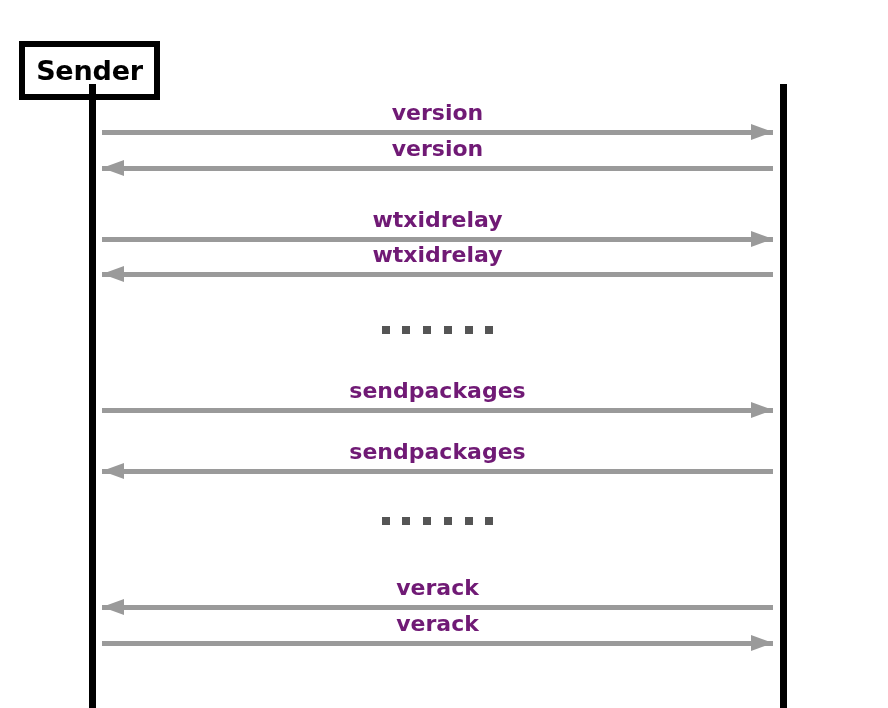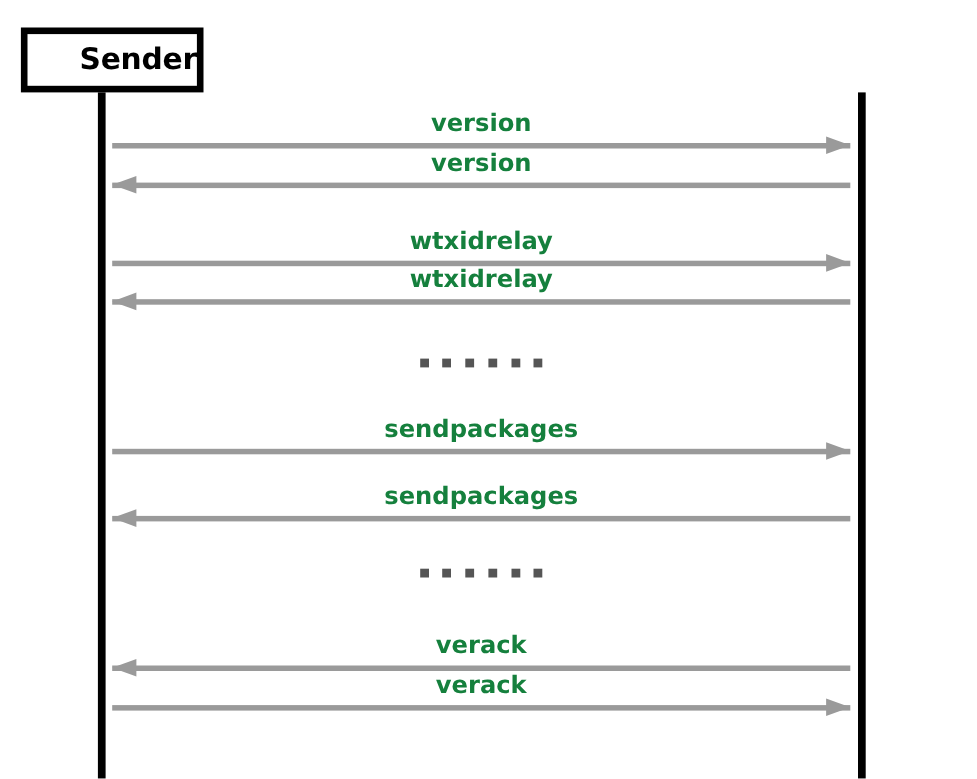--- a/index.html
+++ b/index.html
@@ -70,42 +70,42 @@
   }
   .msg-label {
     position: absolute;
     bottom: 6px;
     left: 0;
     right: 0;
     text-align: center;
     font-family: "DejaVu Sans", sans-serif;
     font-weight: bold;
     font-size: 22px;
-    color: #15803d;
+    color: #701a75;
     white-space: nowrap;
     line-height: 1.05;
   }
   .ellipsis-row {
     position: absolute;
     display: flex;
     align-items: center;
     justify-content: space-between;
   }
   .ellipsis-dot {
     width: 8px;
     height: 8px;
     background: #555555;
   }
 </style>
 </head>
 <body>
 
 <div id="diagram-root">
 
-  <div class="participant-box" id="box-sender" style="left: 19px; top: 25px; width: 166px; height: 59px; justify-content: flex-end;">
+  <div class="participant-box" id="box-sender" style="left: 19px; top: 41px; width: 141px; height: 59px;">
     <span class="participant-label">Sender</span>
   </div>
   <div class="lifeline" id="lifeline-sender" style="left: 88.5px; top: 84px; height: 624px;"></div>
 
   <div class="lifeline" id="lifeline-receiver" style="left: 779.5px; top: 84px; height: 624px;"></div>
 
   <div id="messages-layer">
       <div class="message" style="left: 102px; width: 671px; top: 130px;">
         <div class="msg-line"></div>
         <div class="msg-arrow right"></div>

